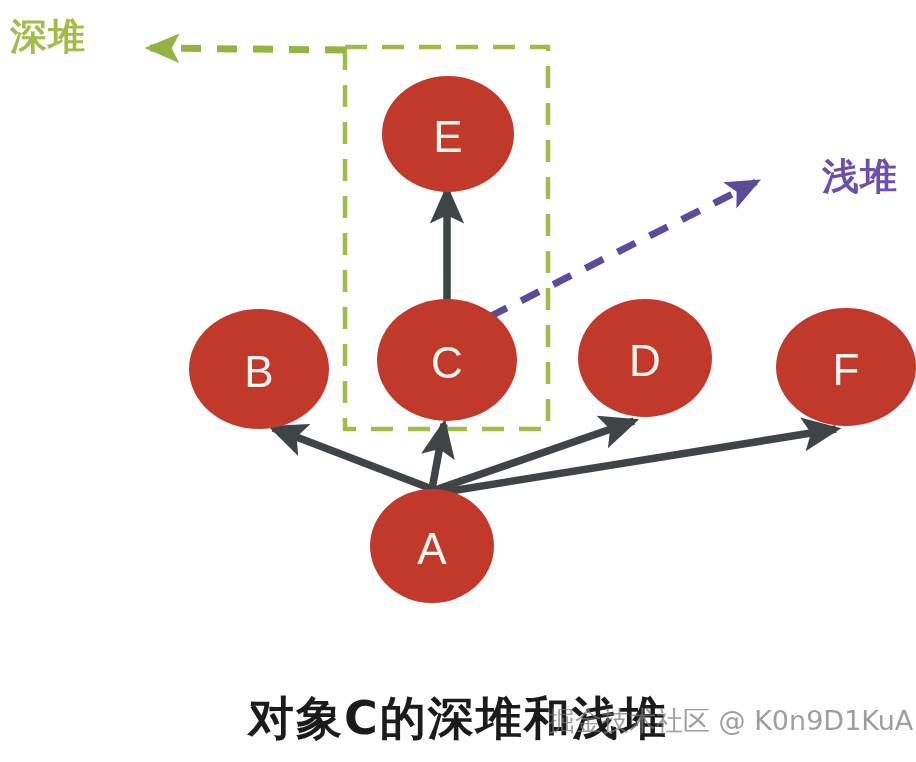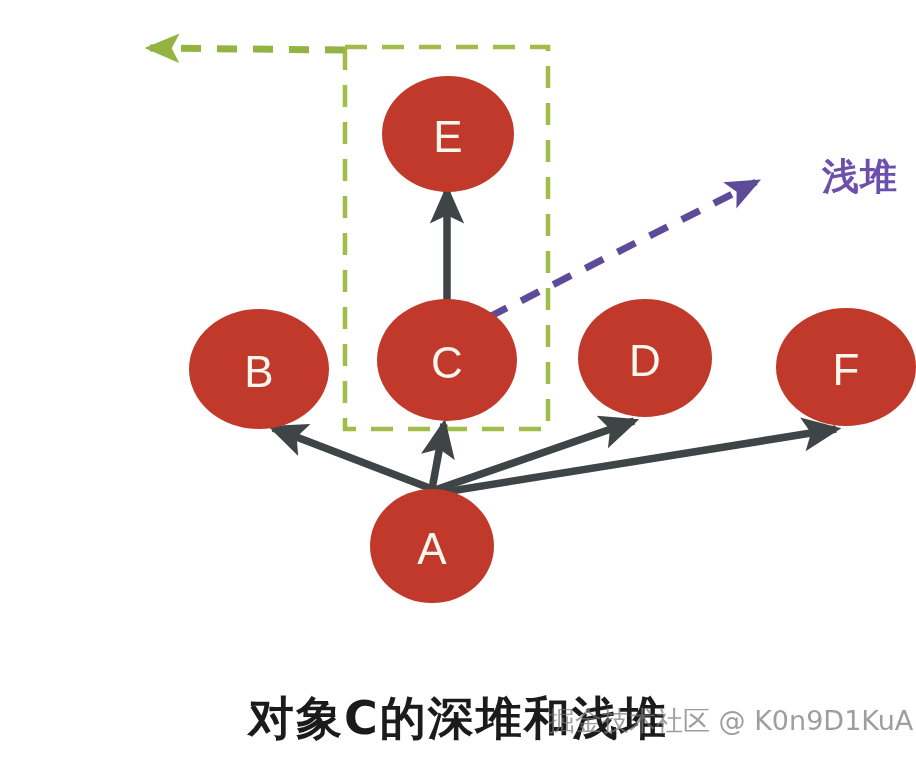--- a/index.html
+++ b/index.html
@@ -131,20 +131,21 @@
       <ellipse cx="846" cy="367" rx="70" ry="59" fill="#c0392b"></ellipse>
       <text class="node-label" x="846" y="369">F</text>
     </g>
 
     <g>
       <ellipse cx="432" cy="546" rx="62" ry="57" fill="#c0392b"></ellipse>
       <text class="node-label" x="432" y="548">A</text>
     </g>
   </svg>
 
+  <div class="side-label" id="label-deep">深堆</div>
 
   <div class="side-label" id="label-shallow">浅堆</div>
 
   <div id="caption">对象C的深堆和浅堆</div>
 
   <div id="watermark">掘金技术社区 @ K0n9D1KuA</div>
 
 </div>
 
 </body></html>

